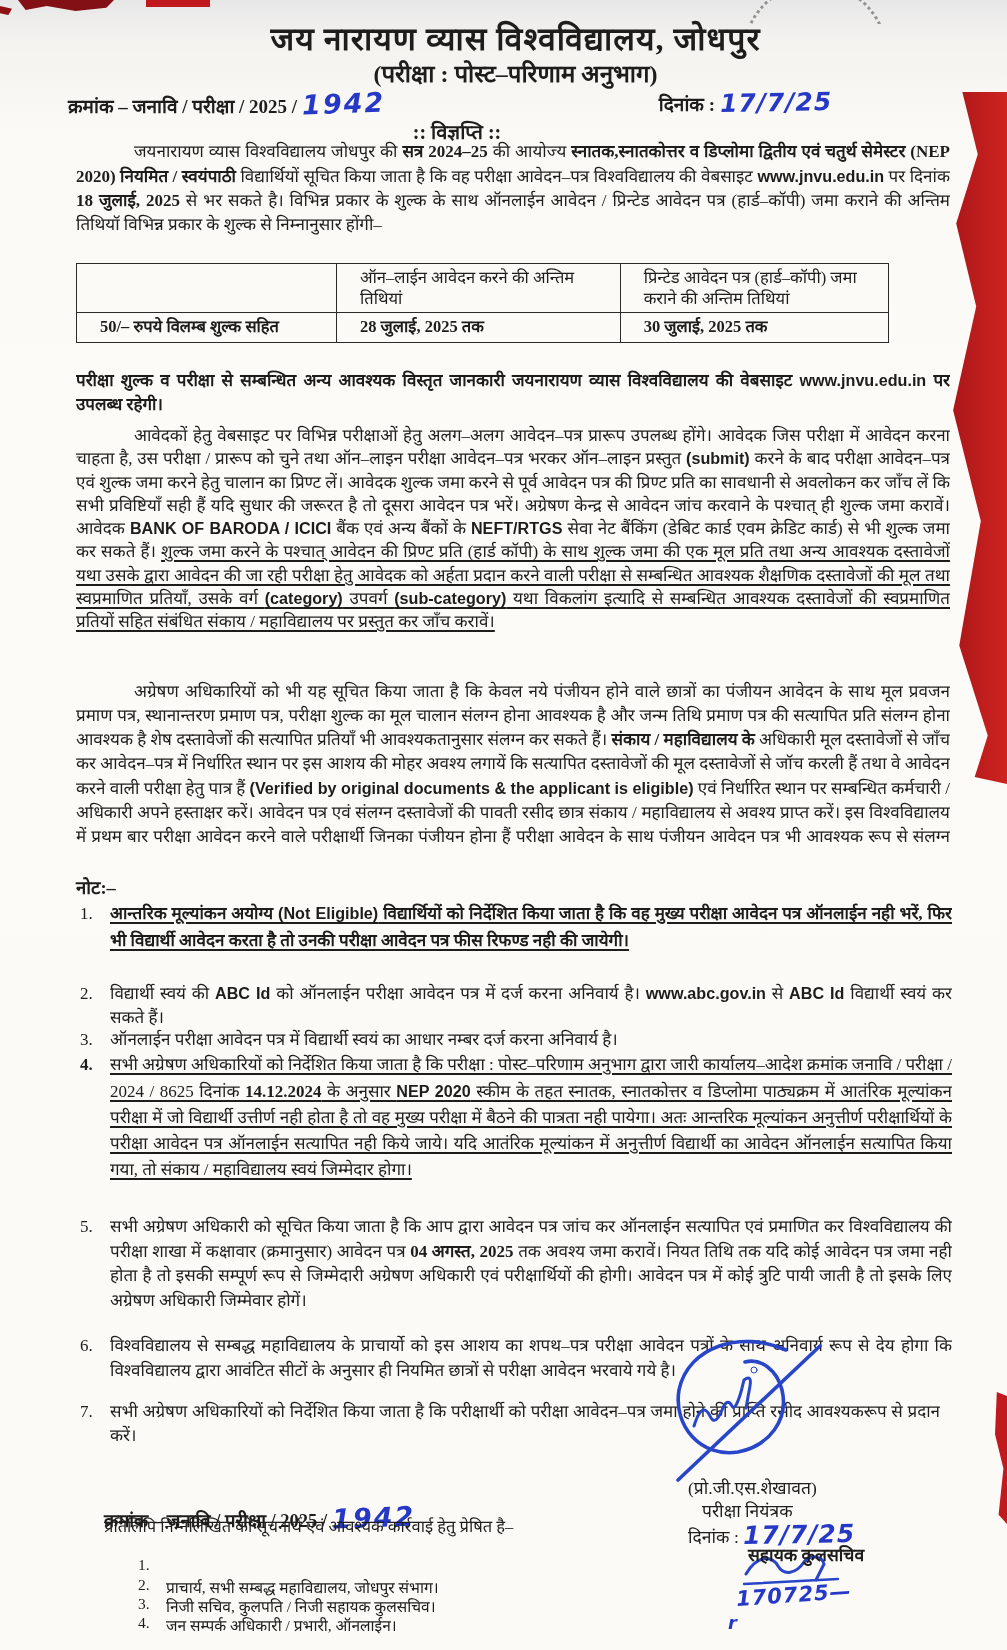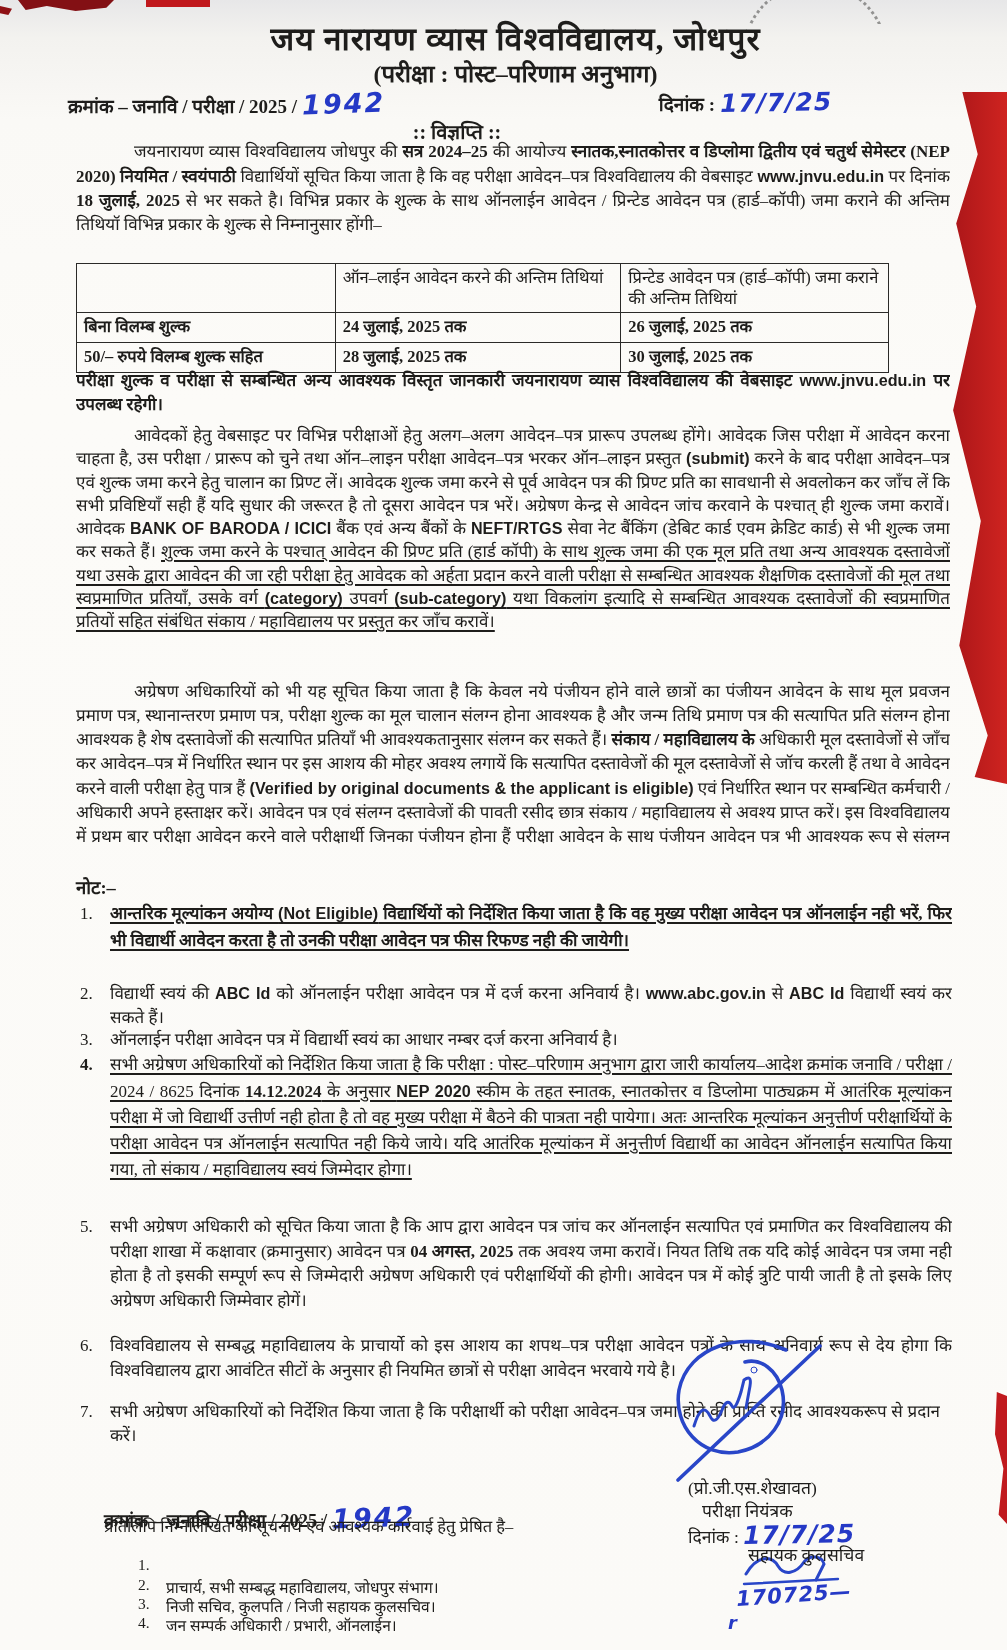--- a/index.html
+++ b/index.html
@@ -18,39 +18,39 @@
   .hw{color:#2539c6;font-family:"DejaVu Sans",sans-serif;font-style:italic;font-weight:600;}
   .para{left:76px;width:874px;font-size:17px;line-height:24px;}
   .indent{text-indent:58px;}
   
   .title{left:0;top:16px;width:1007px;font-size:32px;font-weight:700;letter-spacing:1px;}
   .subtitle{left:0;top:56px;width:1007px;font-size:24px;font-weight:700;}
   .refrow{left:68px;top:88px;width:882px;font-size:19px;font-weight:700;}
   .notice{left:0;top:118px;width:890px;font-size:20px;font-weight:700;}
   
   table.tbl{position:absolute;left:76px;top:263px;width:813px;border-collapse:collapse;font-size:16.5px;line-height:21px;}
-  table.tbl td{border:1.6px solid #2b2a28;padding:3px 7px;vertical-align:top;}
+  table.tbl td{border:1.6px solid #2b2a28;padding:3px 23px;vertical-align:top;}
   table.tbl .hdr{font-weight:400;height:42px;}
   table.tbl .c1{width:243px;}
   table.tbl .c2{width:270px;}
   table.tbl .c3{width:252px;}
   table.tbl .val{font-weight:600;height:23px;}
   
   .note{position:absolute;left:80px;width:872px;display:flex;font-size:17px;}
   .note .num{flex:none;width:30px;}
   .note .ntext{flex:1;text-align:justify;}
   .nhead{left:76px;top:874px;font-size:18.5px;font-weight:700;text-align:right;}
   
   .sigblock{left:688px;top:1438px;width:230px;font-size:17.5px;line-height:23px;margin-top:39px;}
   
   .f-ref{left:104px;top:1502px;font-size:18.5px;font-weight:700;}
   .f-copy{left:104px;top:1514px;font-size:16.5px;}
   .dist{position:absolute;left:138px;width:560px;font-size:15.5px;display:flex;}
   .dist .num{flex:none;width:28px;}
-  .asst{left:748px;top:1542px;font-size:17.5px;font-weight:400;}
+  .asst{left:748px;top:1542px;font-size:17.5px;font-weight:700;}
   
   .red{background:linear-gradient(90deg,#9c1016,#cf2420);}
   .red-tl1{left:18px;top:0;width:96px;height:11px;background:#831014;clip-path:polygon(0 0,100% 0,92% 70%,60% 100%,30% 55%,8% 90%);}
   .red-tl2{left:146px;top:0;width:64px;height:7px;background:#c0181c;}
   .red-tl3{left:0;top:6px;width:12px;height:9px;background:#8e1114;clip-path:polygon(0 0,100% 30%,70% 100%,0 80%);}
   .red-stripe{left:930px;top:92px;width:77px;height:692px;
     clip-path:polygon(42% 0%,100% 0%,100% 100%,58% 99%,75% 93%,38% 80%,66% 62%,30% 46%,60% 31%,34% 19%,62% 9%);}
   .red-sliver{left:995px;top:1392px;width:12px;height:132px;background:#c01a1e;
     clip-path:polygon(15% 0,100% 3%,100% 100%,30% 93%,70% 58%,0 32%);}
   .stamp-arc-wrap{left:742px;top:-18px;width:152px;height:42px;overflow:hidden;opacity:.55;}
@@ -85,25 +85,20 @@
 <div class="abs notice center">:: विज्ञप्ति ::</div>
 
 <div class="abs para j indent" style="top:140px;max-height:122px;overflow:hidden;"><span>जयनारायण व्यास विश्वविद्यालय जोधपुर की </span><span class="b">सत्र 2024–25</span><span> की आयोज्य </span><span class="b">स्नातक,स्नातकोत्तर व डिप्लोमा द्वितीय एवं चतुर्थ सेमेस्टर (NEP 2020) नियमित / स्वयंपाठी</span><span> विद्यार्थियों सूचित किया जाता है कि वह परीक्षा आवेदन–पत्र विश्वविद्यालय की वेबसाइट </span><span class="lat">www.jnvu.edu.in</span><span> पर दिनांक  </span><span class="b">18 जुलाई, 2025</span><span> से भर सकते है। विभिन्न प्रकार के शुल्क के साथ ऑनलाईन आवेदन  / प्रिन्टेड आवेदन पत्र (हार्ड–कॉपी) जमा कराने की अन्तिम तिथियॉ विभिन्न प्रकार के शुल्क से निम्नानुसार होंगी–</span></div>
 
 <table class="tbl">
   <tbody>
       <tr>
     <td class="hdr c1"></td>
     <td class="hdr c2">ऑन–लाईन आवेदन करने की अन्तिम तिथियां</td>
     <td class="hdr c3">प्रिन्टेड आवेदन पत्र (हार्ड–कॉपी) जमा कराने की अन्तिम तिथियां</td>
-  </tr>
-  <tr>
-    <td class="val">बिना विलम्ब शुल्क</td>
-    <td class="val">24 जुलाई, 2025 तक</td>
-    <td class="val">26 जुलाई, 2025 तक</td>
   </tr>
   <tr>
     <td class="val">50/– रुपये विलम्ब शुल्क सहित</td>
     <td class="val">28 जुलाई, 2025 तक</td>
     <td class="val">30 जुलाई, 2025 तक</td>
   </tr>
 </tbody>
   </table>
 
 <div class="abs para j" style="top:368px;max-height:52px;overflow:hidden;"><span class="b">परीक्षा शुल्क व परीक्षा से सम्बन्धित अन्य आवश्यक विस्तृत जानकारी जयनारायण व्यास विश्वविद्यालय की वेबसाइट </span><span class="b lat">www.jnvu.edu.in</span><span class="b"> पर उपलब्ध रहेगी।</span></div>

